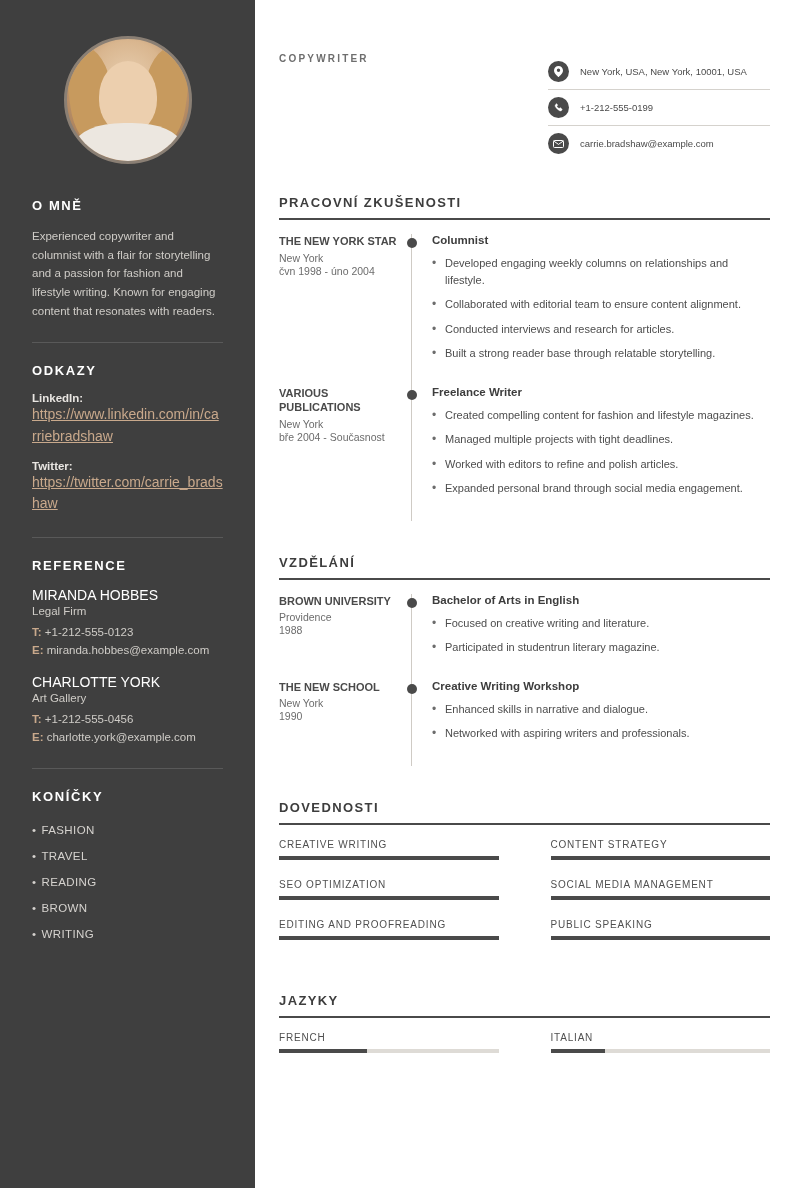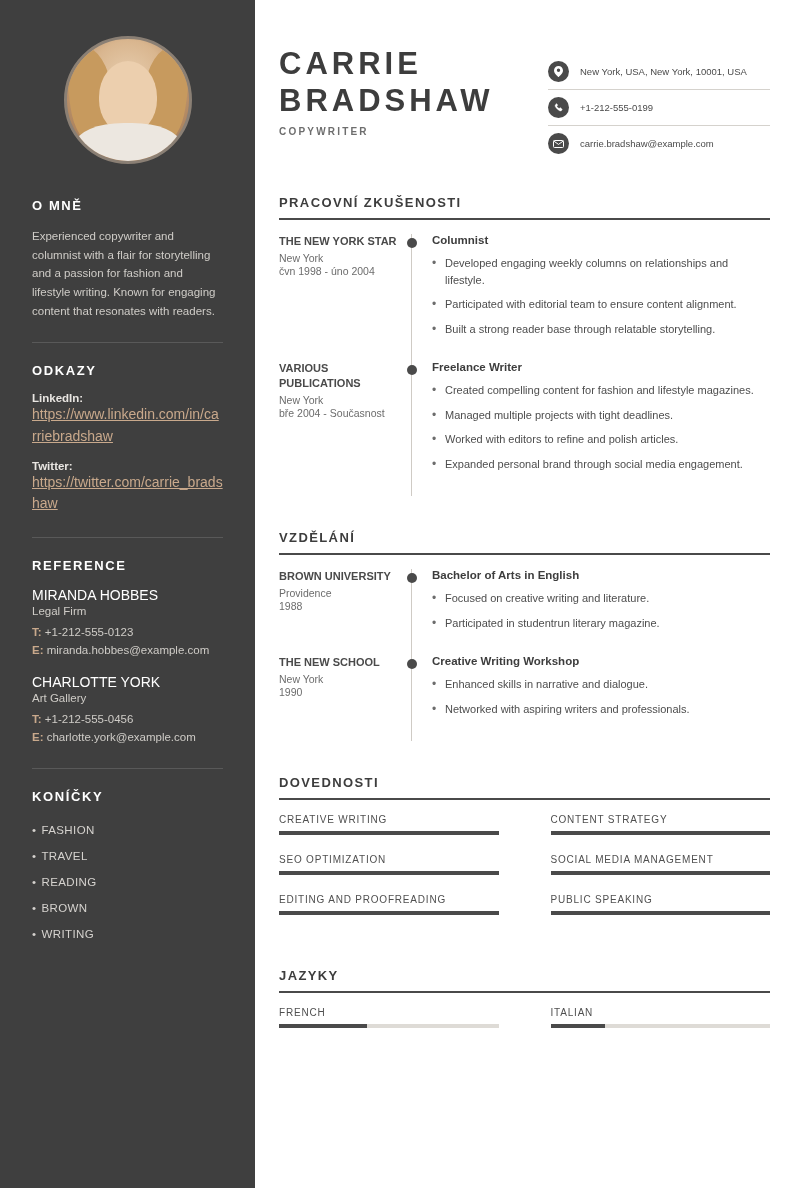--- a/index.html
+++ b/index.html
@@ -238,24 +238,20 @@
       <div class="hobby"><span class="dot">•</span><span>READING</span></div>
       <div class="hobby"><span class="dot">•</span><span>BROWN</span></div>
       <div class="hobby"><span class="dot">•</span><span>WRITING</span></div>
     </section>
   </aside>
 
   <main class="main">
 
     <div class="head-row">
       <div class="name-col">
-        <div class="name">
-          <div>CARRIE</div>
-          <div>BRADSHAW</div>
-        </div>
         <div class="role">COPYWRITER</div>
       </div>
 
       <div class="contact-col">
         <div class="contact-row">
           <span class="cicon">
             <svg width="9" height="11" viewBox="0 0 9 11">
                 <path d="M4.5 0C2 0 0 2 0 4.4 0 7.6 4.5 11 4.5 11S9 7.6 9 4.4C9 2 7 0 4.5 0zm0 6a1.7 1.7 0 110-3.4 1.7 1.7 0 010 3.4z" fill="#fff"></path>
               </svg>
           </span>
@@ -287,21 +283,22 @@
     <div class="entry">
       <div class="entry-left">
         <div class="org">THE NEW YORK STAR</div>
         <div class="loc">New York</div>
         <div class="dates">čvn 1998 - úno 2004</div>
       </div>
       <div class="entry-right">
         <span class="bullet-dot"></span>
         <div class="job-title">Columnist</div>
         <div class="li">Developed engaging weekly columns on relationships and lifestyle.</div>
-        <div class="li">Participated with editorial team to ensure content alignment.</div>
+        <div class="li">Collaborated with editorial team to ensure content alignment.</div>
+        <div class="li">Conducted interviews and research for articles.</div>
         <div class="li">Built a strong reader base through relatable storytelling.</div>
       </div>
     </div>
 
     <div class="entry">
       <div class="entry-left">
         <div class="org">VARIOUS PUBLICATIONS</div>
         <div class="loc">New York</div>
         <div class="dates">bře 2004 - Současnost</div>
       </div>

